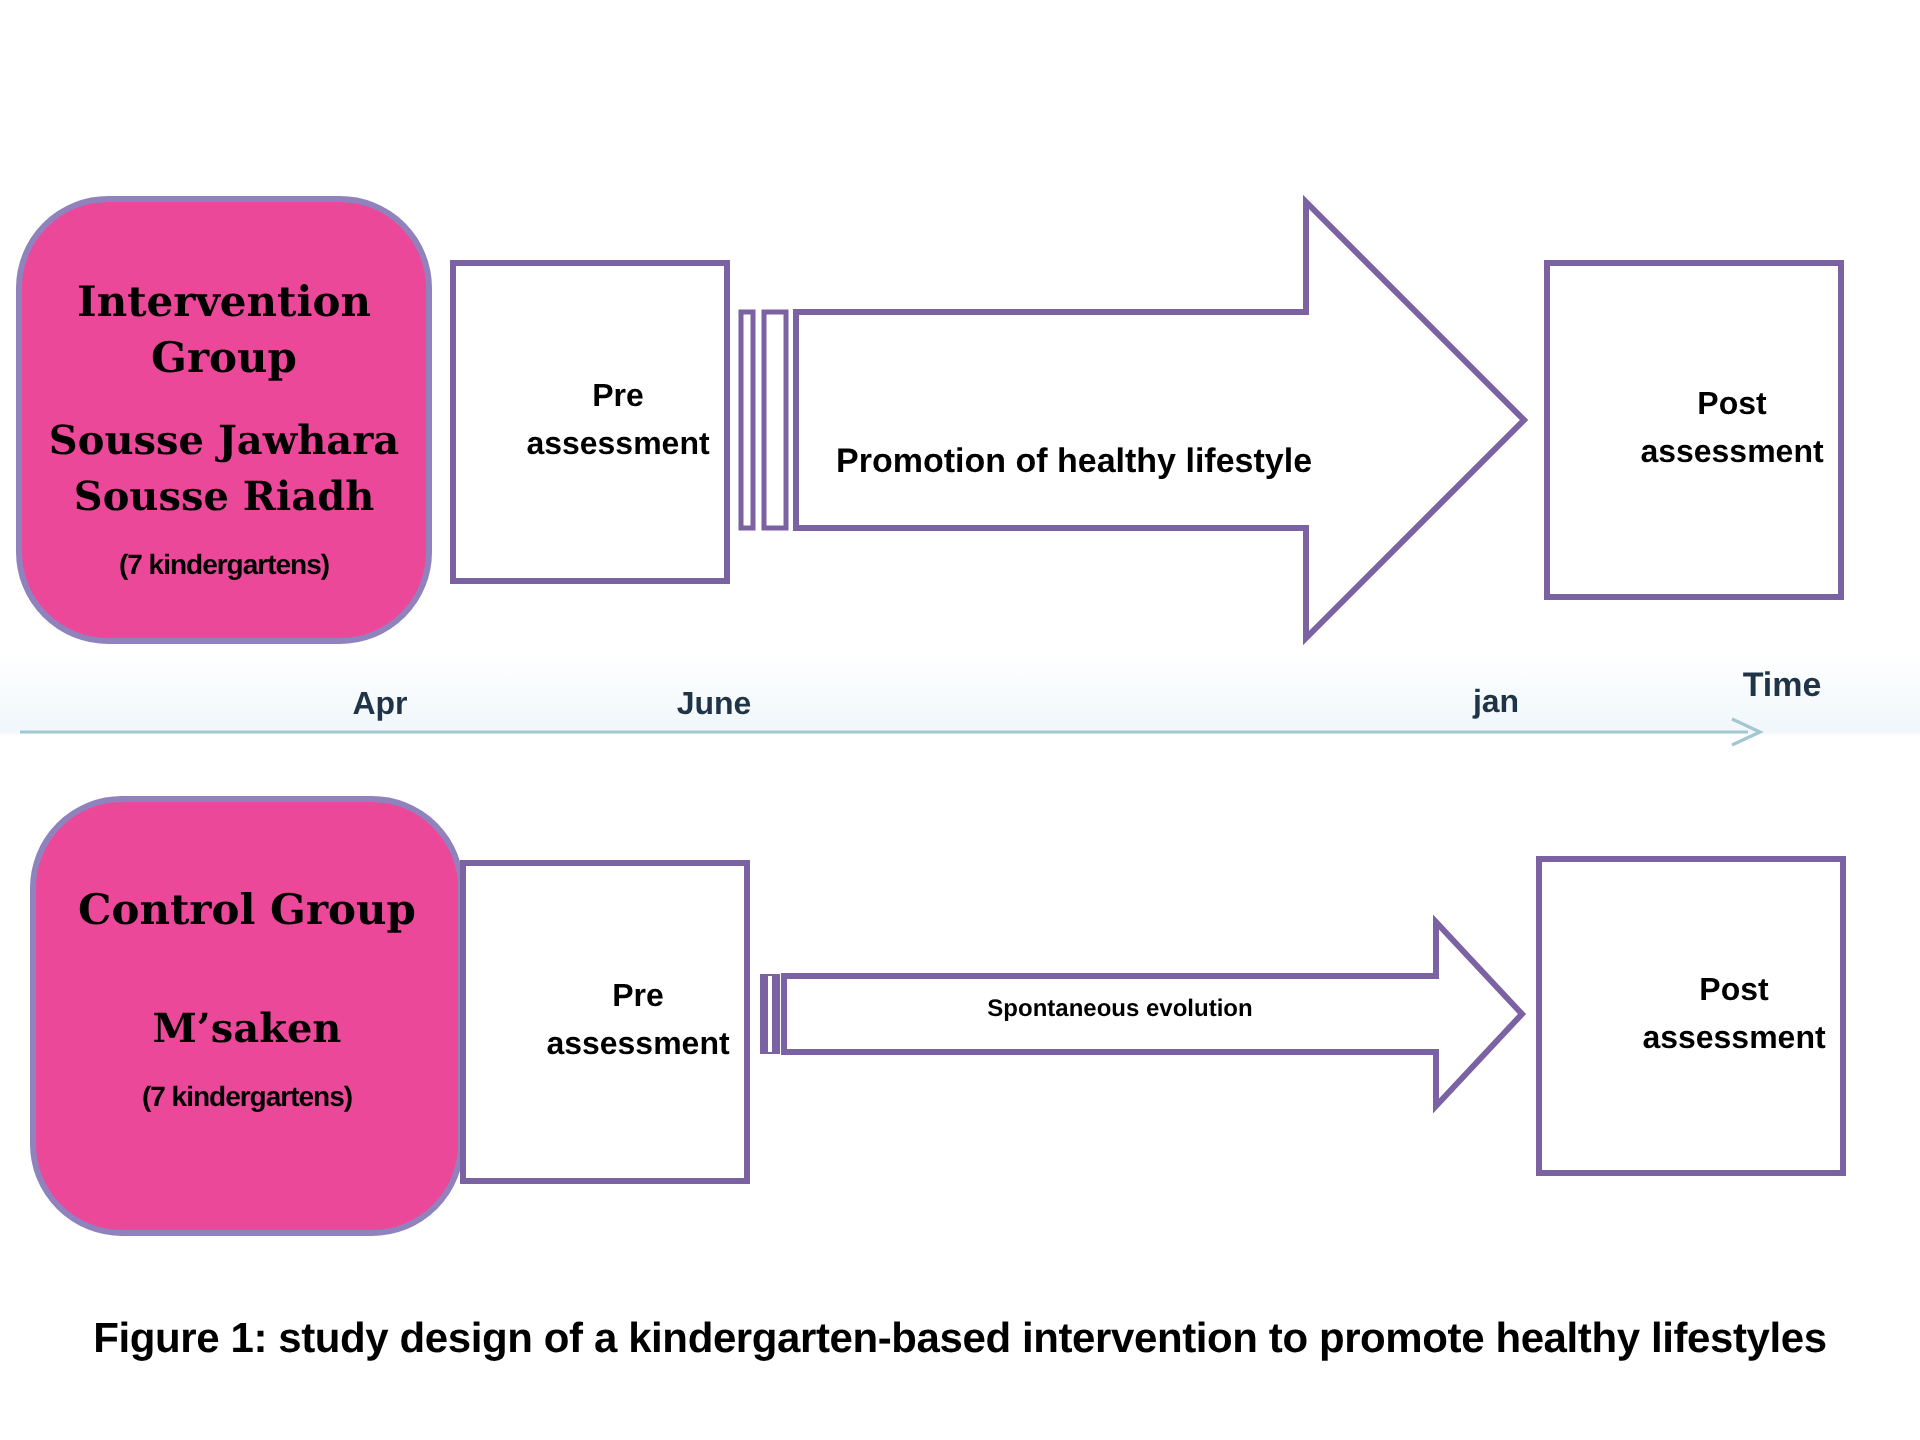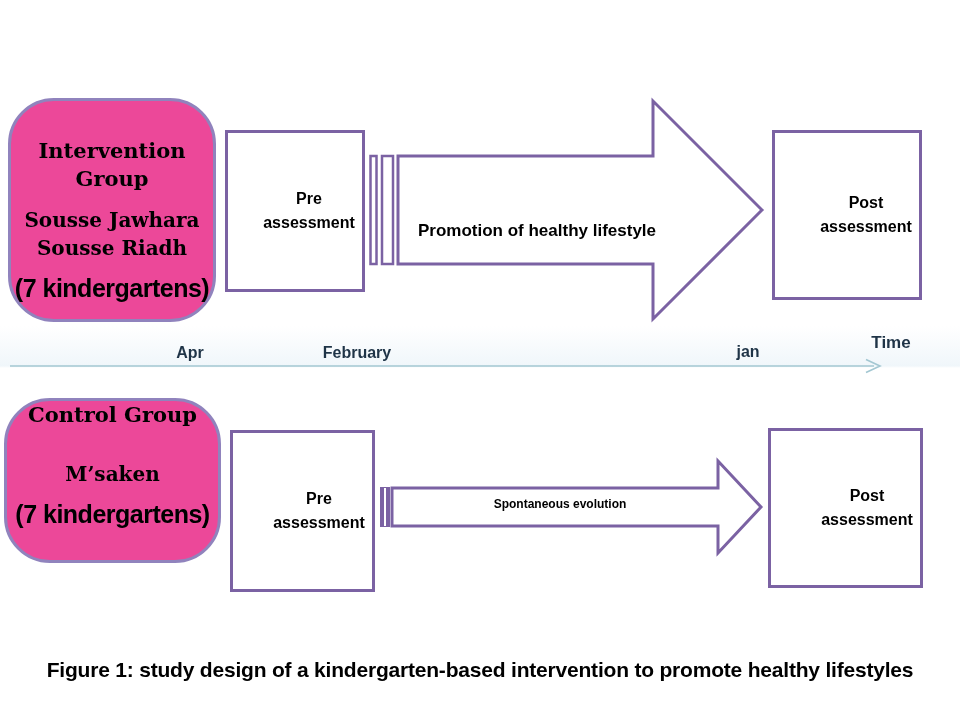--- a/index.html
+++ b/index.html
@@ -38,28 +38,28 @@
   .group-box .sites {
     font-family: "DejaVu Serif", serif;
     font-weight: bold;
     font-size: 20px;
     line-height: 28px;
     margin-top: 13px;
   }
   .group-box .note {
     font-family: "Liberation Sans", sans-serif;
     font-weight: bold;
-    font-size: 25px;
+    font-size: 14px;
     margin-top: 12px;
     letter-spacing: -0.5px;
   }
   #intervention-box { left: 8px; top: 98px; width: 208px; height: 224px; padding-top: 36px; }
   #intervention-box .title { width: 160px; }
   #intervention-box .sites { width: 180px; }
-  #control-box { left: 4px; top: 398px; width: 217px; height: 165px; }
+  #control-box { left: 15px; top: 398px; width: 217px; height: 220px; padding-top: 40px; }
   #control-box .sites { margin-top: 31px; }
   
   .assess-box {
     position: absolute;
     box-sizing: border-box;
     border: 3px solid #7B62A3;
     background: #ffffff;
     display: flex;
     align-items: center;
     justify-content: flex-end;
@@ -141,21 +141,21 @@
 
   <div class="assess-box" id="pre-box-1">
     <span>Pre assessment</span>
   </div>
   <div class="arrow-label" id="promo-label">Promotion of healthy lifestyle</div>
   <div class="assess-box" id="post-box-1">
     <span>Post assessment</span>
   </div>
 
   <div class="tick" id="tick-apr">Apr</div>
-  <div class="tick" id="tick-may">February</div>
+  <div class="tick" id="tick-may">June</div>
   <div class="tick" id="tick-jan">jan</div>
   <div class="tick" id="axis-time">Time</div>
 
   <div class="group-box" id="control-box">
     <div class="title">Control Group</div>
     <div class="sites">M’saken</div>
     <div class="note">(7 kindergartens)</div>
   </div>
 
   <div class="assess-box" id="pre-box-2">

